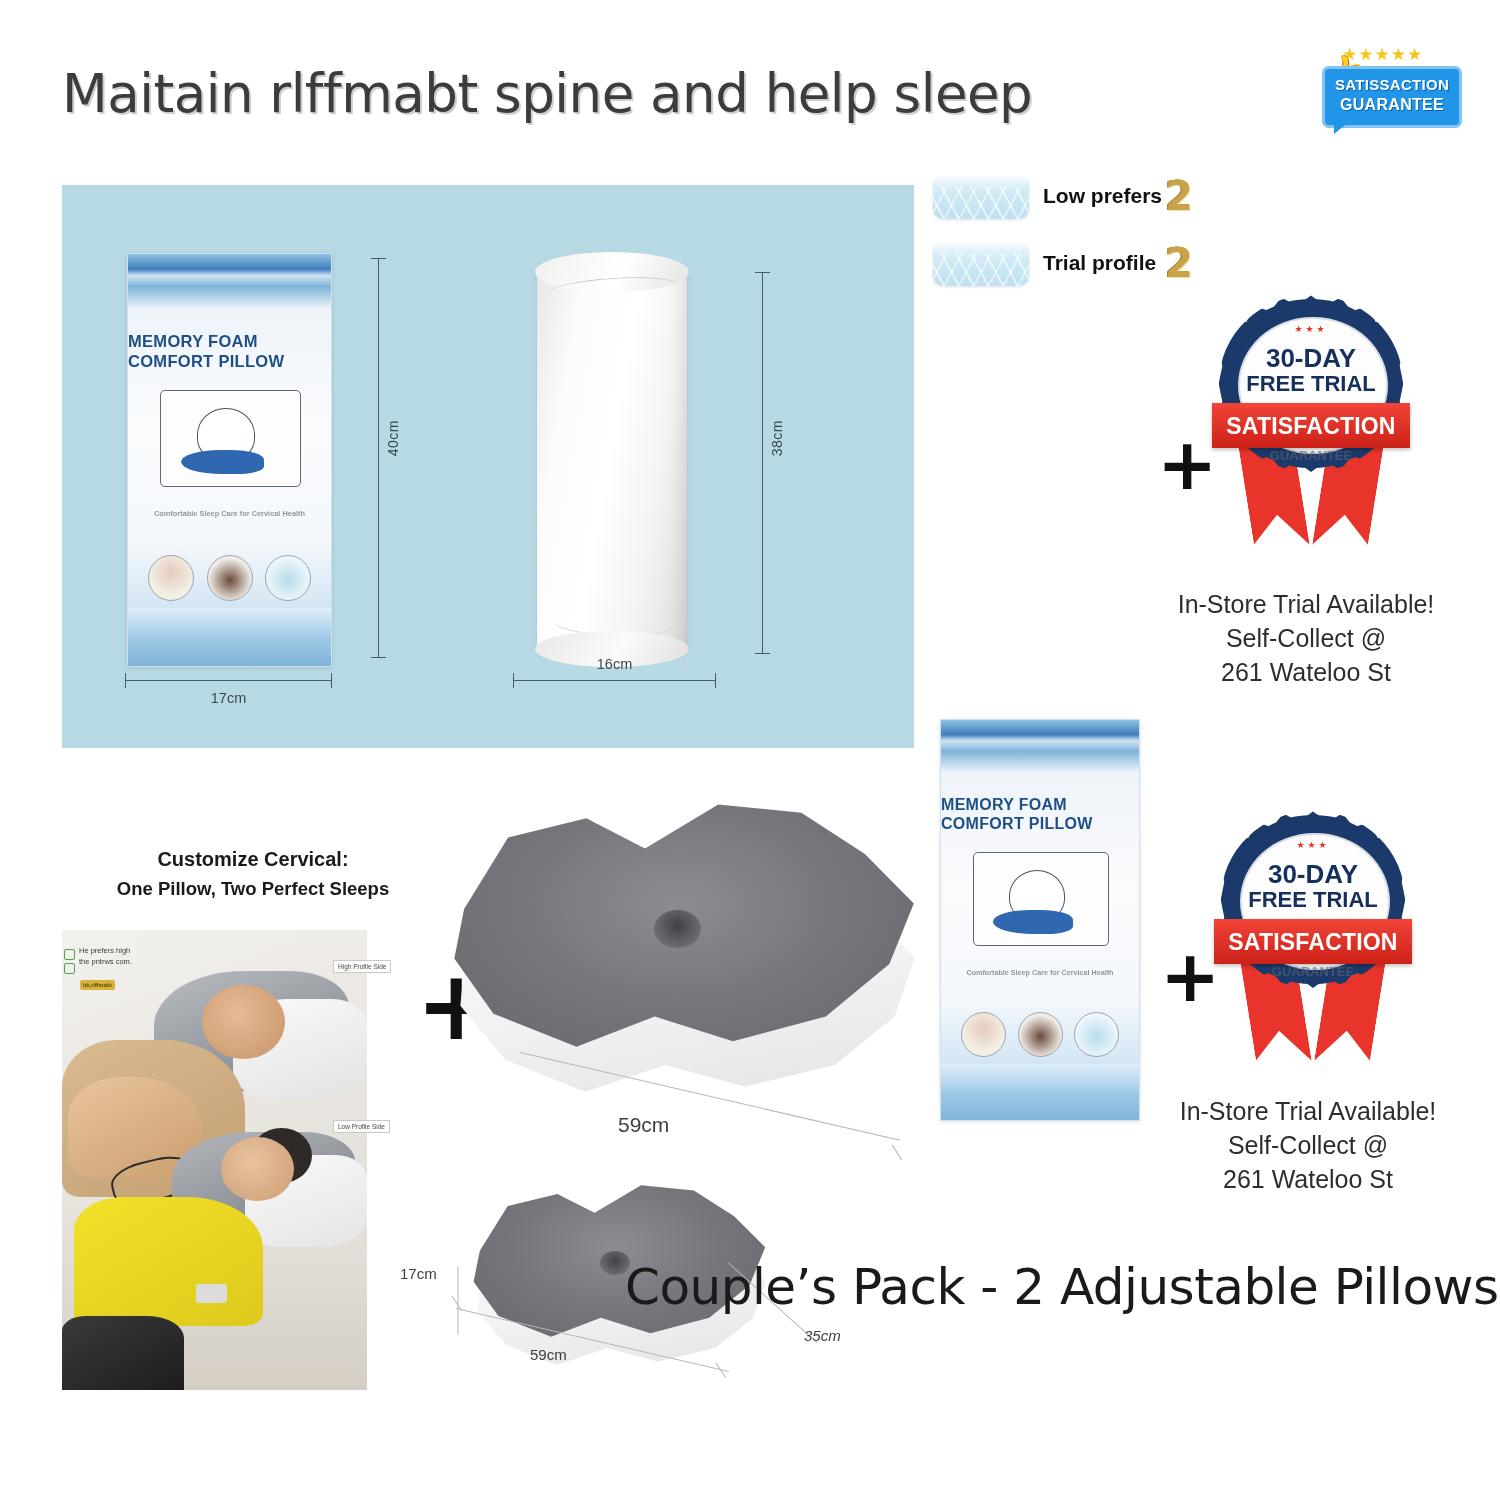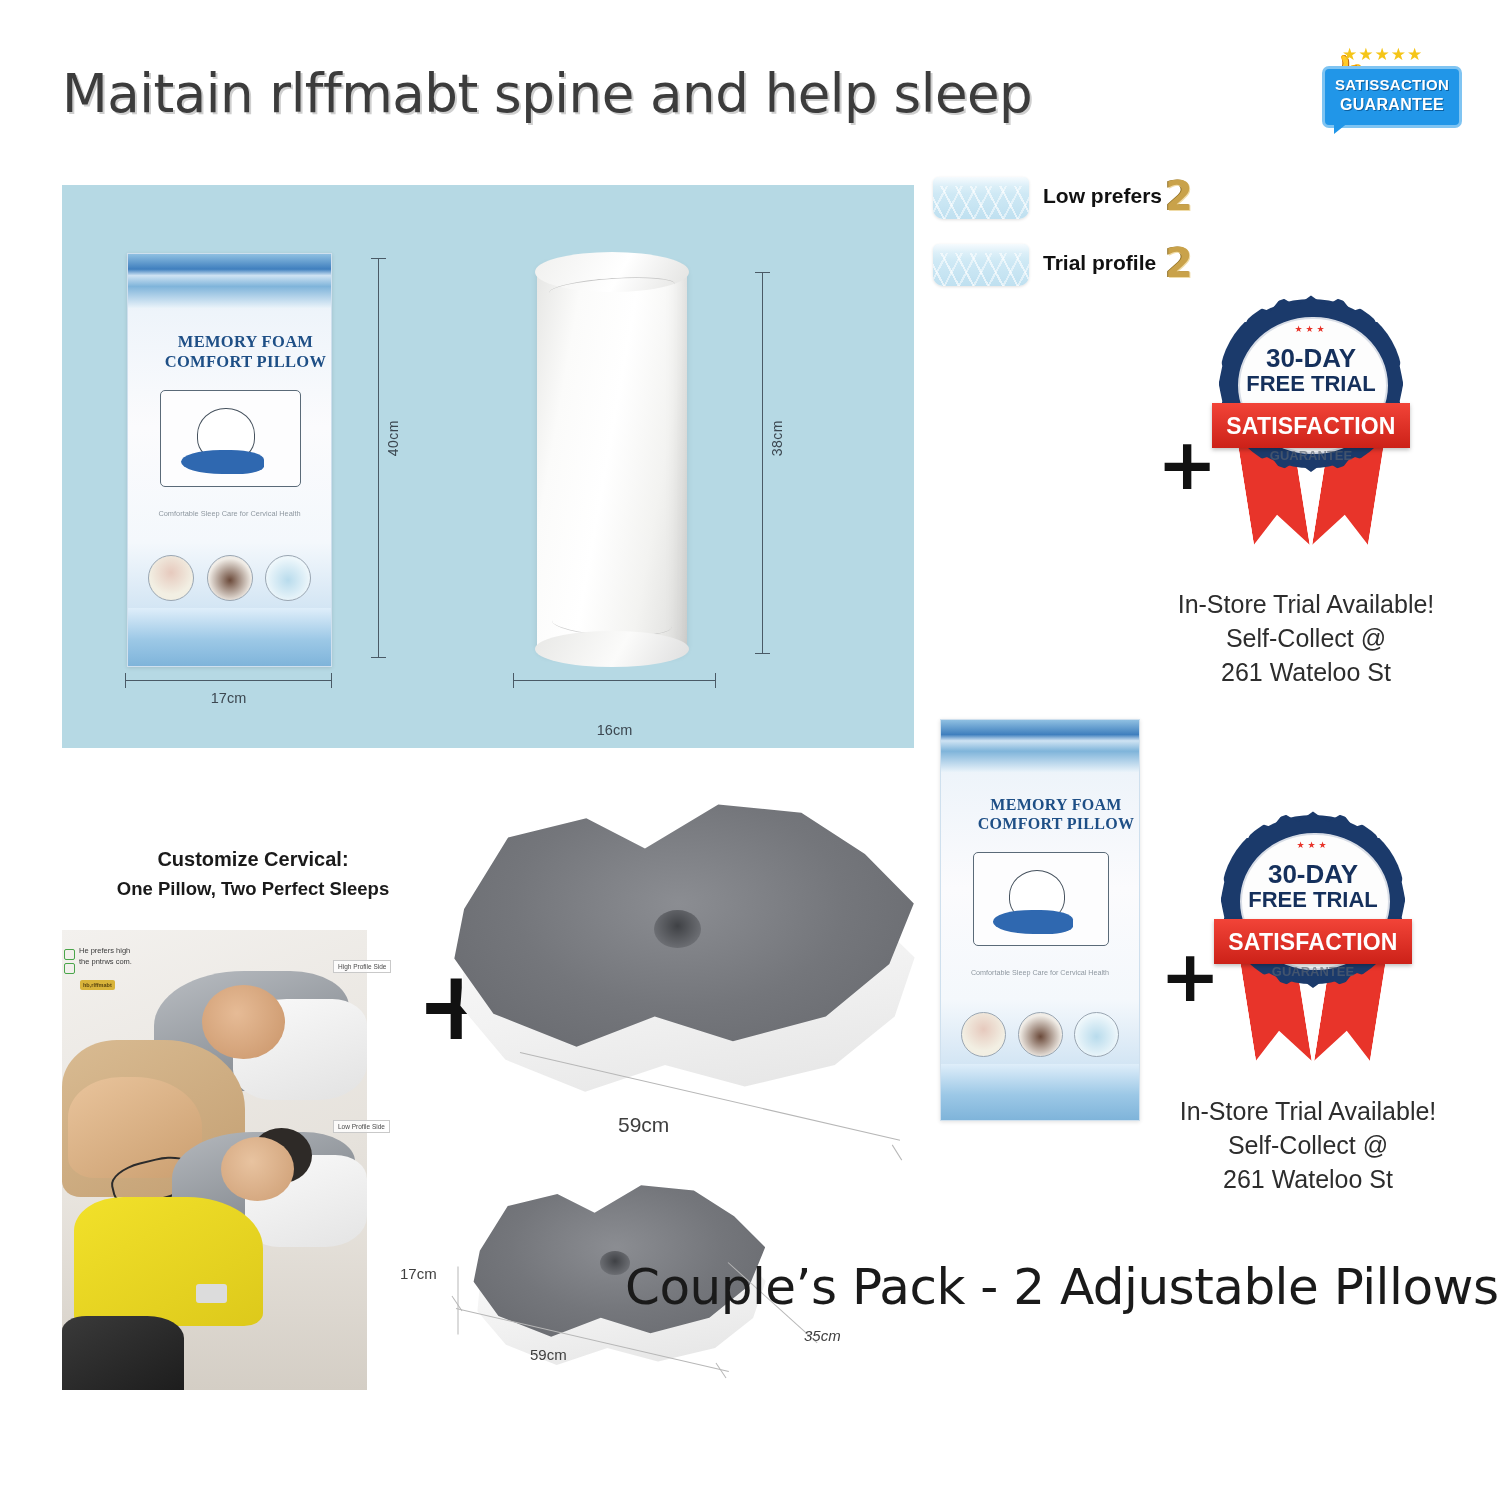--- a/index.html
+++ b/index.html
@@ -39,27 +39,27 @@
 
   
   #blue-panel{left:62px;top:185px;width:852px;height:563px;background:#b6d9e4;}
 
   
   .pkg{position:relative;background:
         linear-gradient(180deg,#d9e8f4 0%,#eef4fa 14%,#fbfbfd 42%,#f4f8fc 70%,#cfe3f3 88%,#bcd8ef 100%);
        border:1px solid #cfe0ee;box-shadow:0 1px 4px rgba(0,0,0,.12);overflow:hidden;}
   .pkg .ziptop{position:absolute;left:0;top:0;width:100%;height:13%;
        background:linear-gradient(180deg,#8fc0e2 0%,#3f7fbe 28%,#cfe3f3 40%,#7fb4da 60%,#eaf3fa 100%);}
-  .pkg .ttl{position:absolute;left:16px;width:100%;text-align:center;
-       color:#1e4f86;font-weight:700;line-height:1.18;letter-spacing:.3px;font-family:Liberation Serif, serif;}
+  .pkg .ttl{position:absolute;left:0;width:100%;text-align:left;
+       color:#1e4f86;font-weight:700;line-height:1.18;letter-spacing:.3px;}
   .pkg .fig{position:absolute;border:1.6px solid #5a6a78;border-radius:5px;background:#fdfdfe;overflow:hidden;}
   .pkg .fig .head{position:absolute;border:1.6px solid #46525e;border-radius:50% 50% 42% 42%;background:#fff;}
   .pkg .fig .pil{position:absolute;background:#2f68b0;border-radius:48% 40% 32% 50%;}
   .pkg .tag{position:absolute;left:0;width:100%;text-align:center;color:#4d5a66;
-       font-weight:400;opacity:.62;}
+       font-weight:700;opacity:.62;}
   .pkg .circles{position:absolute;left:0;width:100%;display:flex;justify-content:center;gap:6%;}
   .pkg .circles i{display:block;border-radius:50%;border:1.4px solid #9aa6b2;}
   .pkg .c1{background:radial-gradient(circle at 50% 38%,#e6c9bd,#f2efe3 62%);}
   .pkg .c2{background:radial-gradient(circle at 50% 55%,#6b4a3a,#f0ece6 66%);}
   .pkg .c3{background:radial-gradient(circle at 50% 55%,#b8dbec,#eef7fb 68%);}
   .pkg .botwave{position:absolute;left:0;bottom:0;width:100%;height:14%;
        background:linear-gradient(180deg,#dfeefa 0%,#9cc8e6 55%,#7fb4da 100%);}
 
   
   #panel-pkg{left:127px;top:253px;width:203px;height:412px;}
@@ -278,21 +278,21 @@
 <div class="hline abs" style="left:125px;top:680px;width:207px;">
   <div class="capl"></div>
     <div class="capr"></div>
 </div>
 <div class="hlabel abs" style="left:125px;top:690px;width:207px;">17cm</div>
 
 <div class="hline abs" style="left:513px;top:680px;width:203px;">
   <div class="capl"></div>
     <div class="capr"></div>
 </div>
-<div class="hlabel abs" style="left:513px;top:722px;width:203px;">16cm</div>
+<div class="hlabel abs" style="left:513px;top:656px;width:203px;">16cm</div>
 
 <div class="prof-row abs" style="left:933px;top:173px;width:270px;">
   <div class="pad"></div>
   <div class="lbl">Low prefers</div>
   <div class="qty" style="left:232px;">2</div>
 </div>
 <div class="prof-row abs" style="left:933px;top:240px;width:270px;">
   <div class="pad"></div>
   <div class="lbl">Trial profile</div>
   <div class="qty" style="left:232px;">2</div>

